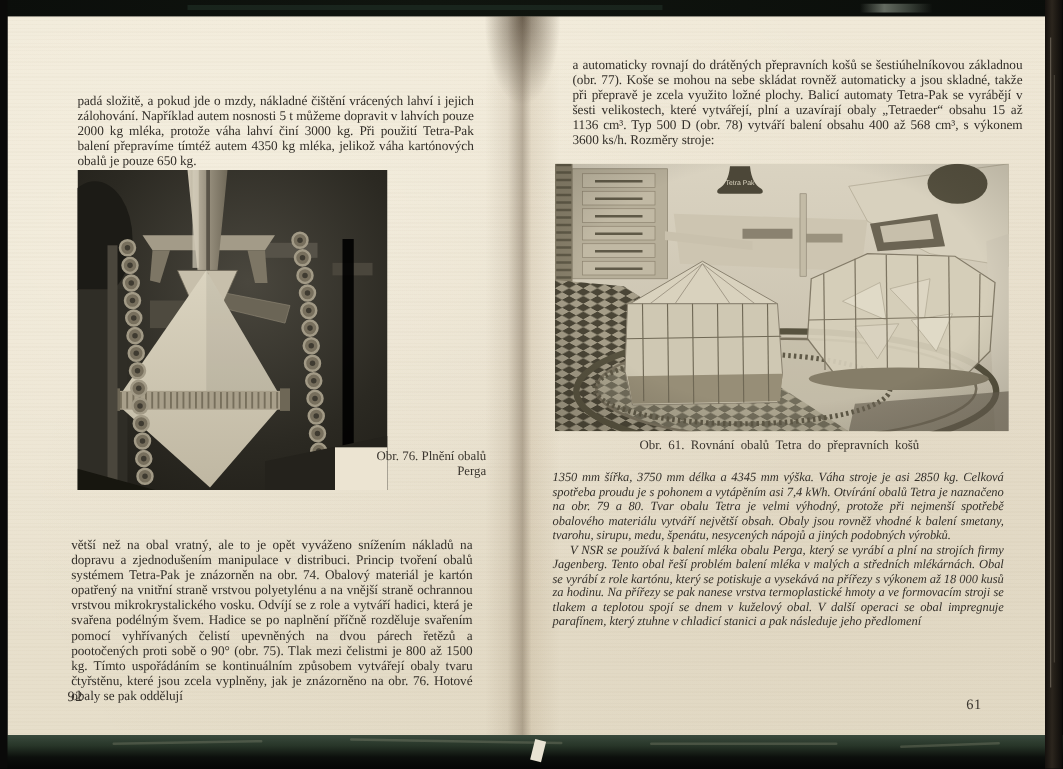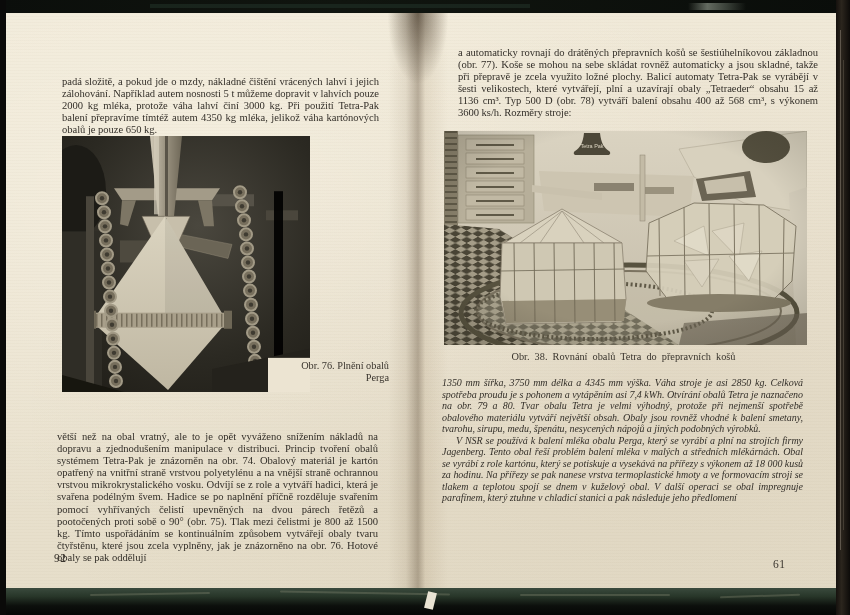--- a/index.html
+++ b/index.html
@@ -295,21 +295,21 @@
       <line x1="315" y1="74" x2="316" y2="168" stroke="#7d7562" stroke-width="1"></line>
       <line x1="340" y1="88" x2="339" y2="160" stroke="#7d7562" stroke-width="1"></line>
       <line x1="203" y1="125" x2="350" y2="122" stroke="#7d7562" stroke-width="0.9"></line>
       <ellipse cx="275" cy="172" rx="72" ry="9" fill="#857d68"></ellipse>
     </g>
     <rect width="363" height="214" fill="url(#vig77)"></rect>
   </svg>
 </div>
 
 <div class="cap cap77">
-  <span>Obr. 38. Rovnání obalů Tetra do přepravních košů</span>
+  <span>Obr. 61. Rovnání obalů Tetra do přepravních košů</span>
 </div>
 
 <div class="txt rp-bottom">
   <p>1350 mm šířka, 3750 mm délka a 4345 mm výška. Váha stroje je asi 2850 kg. Celková spotřeba proudu je s pohonem a vytápěním asi 7,4 kWh. Otvírání obalů Tetra je naznačeno na obr. 79 a 80. Tvar obalu Tetra je velmi výhodný, protože při nejmenší spotřebě obalového materiálu vytváří největší obsah. Obaly jsou rovněž vhodné k balení smetany, tvarohu, sirupu, medu, špenátu, nesycených nápojů a jiných podobných výrobků.</p>
   <p class="indent">V NSR se používá k balení mléka obalu Perga, který se vyrábí a plní na strojích firmy Jagenberg. Tento obal řeší problém balení mléka v malých a středních mlékárnách. Obal se vyrábí z role kartónu, který se potiskuje a vysekává na přířezy s výkonem až 18 000 kusů za hodinu. Na přířezy se pak nanese vrstva termoplastické hmoty a ve formovacím stroji se tlakem a teplotou spojí se dnem v kuželový obal. V další operaci se obal impregnuje parafínem, který ztuhne v chladicí stanici a pak následuje jeho předlomení</p>
 </div>
 
 <div class="pagenum pn-93">61</div>
 
 <div class="top-band">

